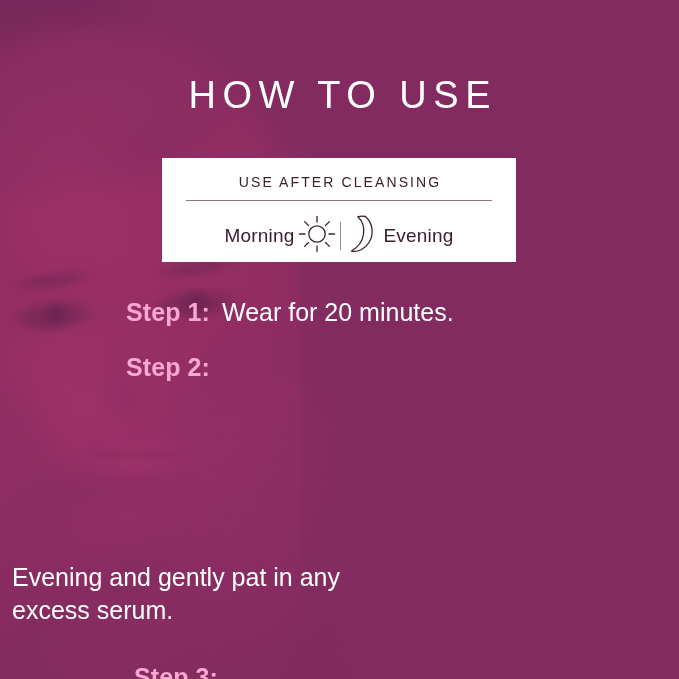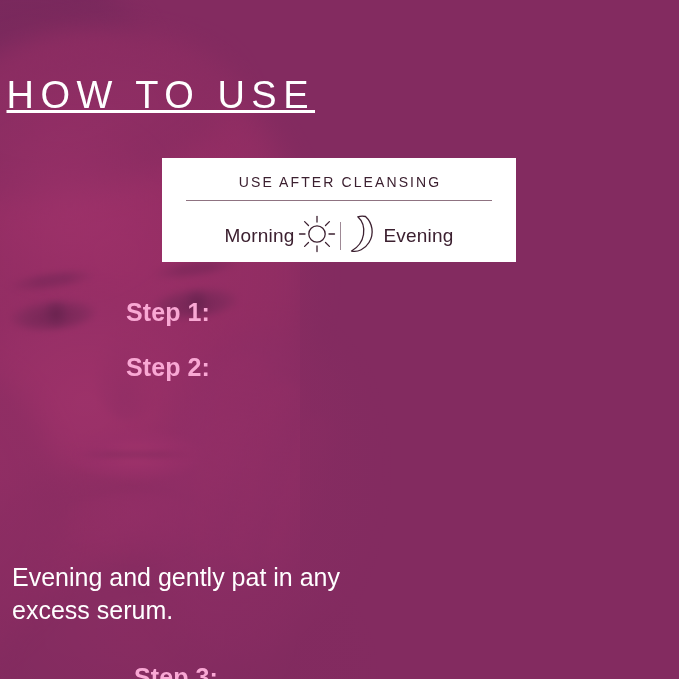--- a/index.html
+++ b/index.html
@@ -176,27 +176,27 @@
   .content {
     position: absolute;
     inset: 0;
   }
 
   .title {
     position: absolute;
     top: 76px;
     left: 0;
     width: 100%;
+    text-align: center;
     color: #ffffff;
     font-size: 38px;
     font-weight: 400;
     letter-spacing: 6.5px;
     line-height: 1;
     text-indent: 6.5px;
-    text-decoration: underline;
   }
 
   .use-card {
     position: absolute;
     left: 162px;
     top: 158px;
     width: 354px;
     height: 104px;
     background: #ffffff;
     padding-top: 16px;
@@ -361,20 +361,21 @@
 
         <span class="tod-label">Evening</span>
 
       </div>
     </div>
 
     <div class="steps">
 
       <div class="step step-1">
         <div class="step-label">Step 1:</div>
+        <div class="step-body">Wear for 20 minutes.</div>
       </div>
 
       <div class="step step-2">
         <div class="step-label">Step 2:</div>
         <div class="step-body">Evening and gently pat in any excess serum.</div>
       </div>
 
       <div class="step step-3">
         <div class="step-label">Step 3:</div>
       </div>

